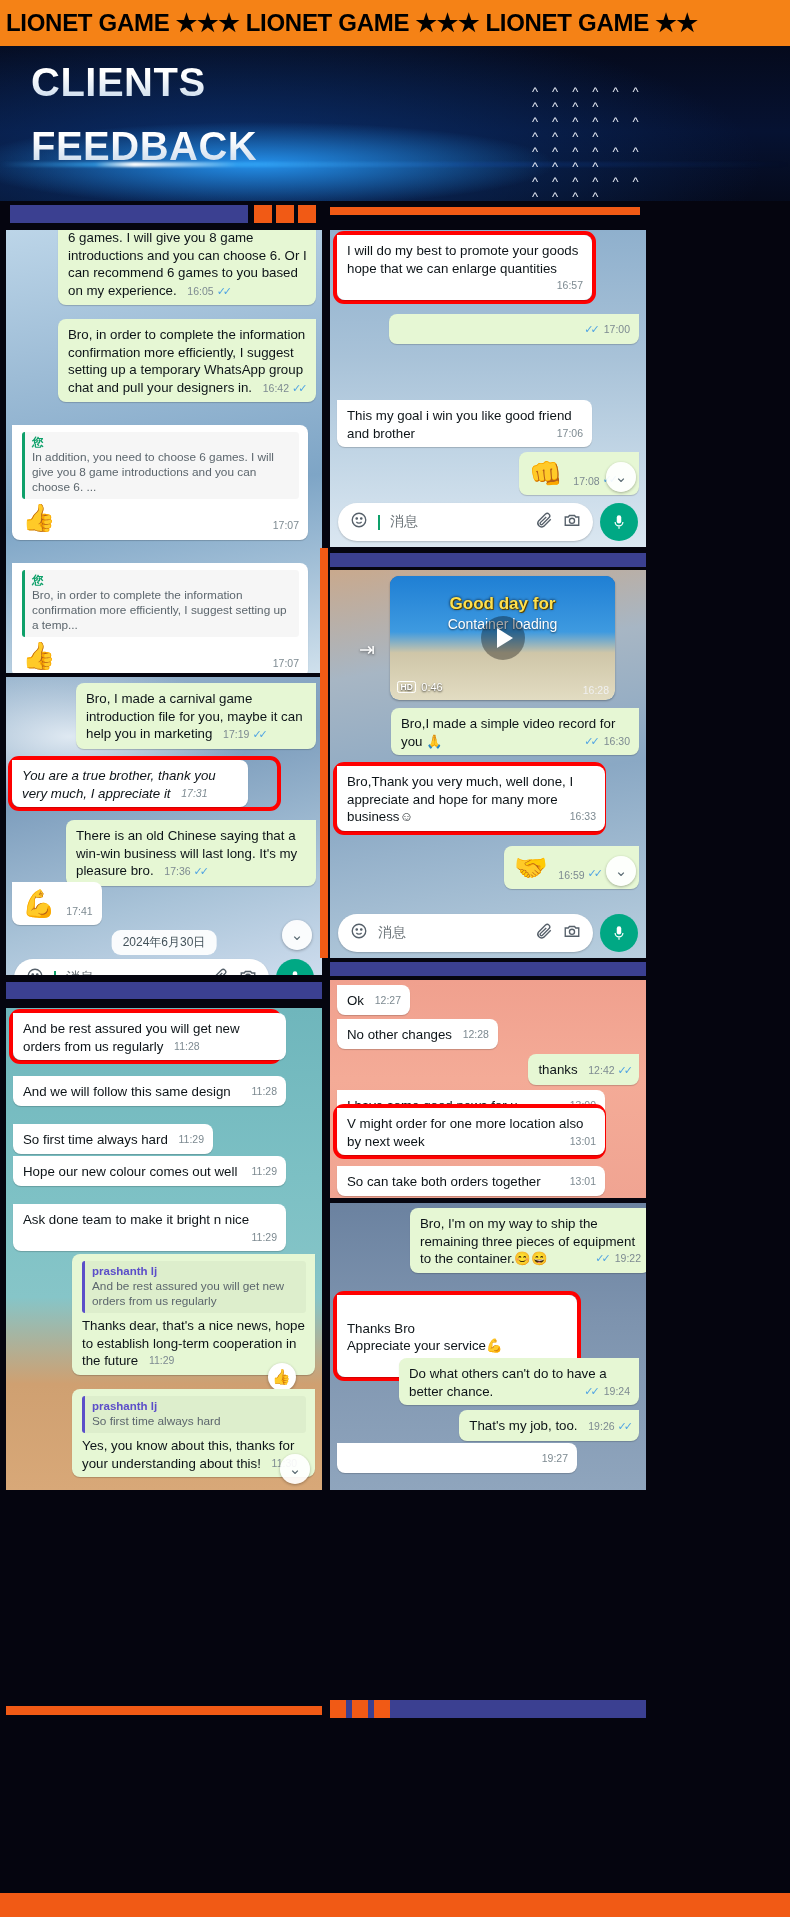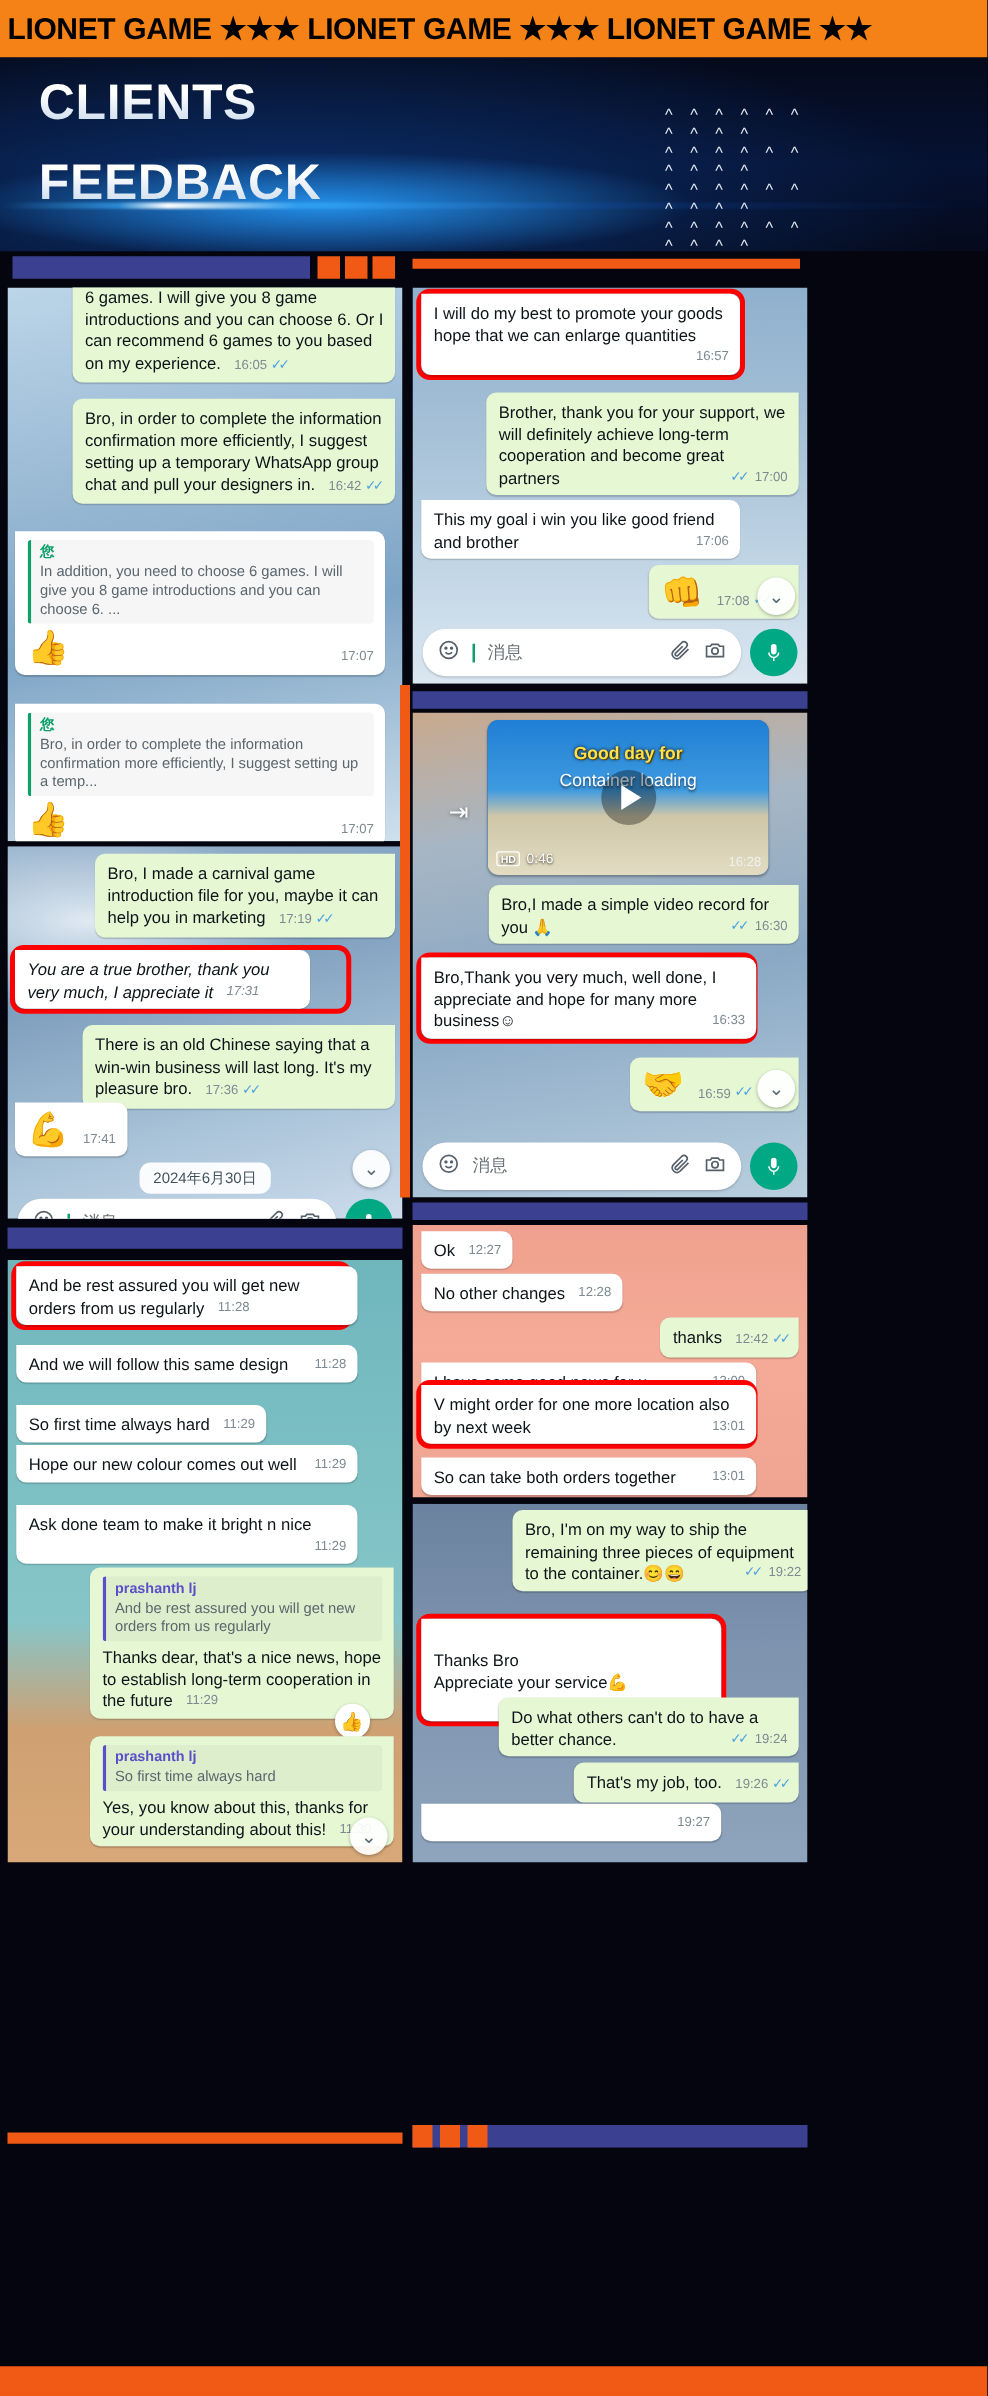--- a/index.html
+++ b/index.html
@@ -138,21 +138,21 @@
   .videocard {
     position:absolute; border-radius:9px; overflow:hidden;
     background:#1565c0; box-shadow:0 1px 2px rgba(0,0,0,.3);
   }
   .videocard .vbg {
     position:absolute; inset:0;
     background:linear-gradient(180deg,#1f7fd4 0%,#3e9ae0 45%,#cfc6a8 62%,#e2dcc2 100%);
   }
   .vtitle {
     position:absolute; left:0; right:0; top:18px; text-align:center;
-    font-size:14px; font-weight:700; color:#ffe14d;
+    font-size:17px; font-weight:700; color:#ffe14d;
     text-shadow:0 0 3px #000, 1px 1px 0 #7a5b00;
   }
   .vsub {
     position:absolute; left:0; right:0; top:40px; text-align:center;
     font-size:14px; color:#fff; text-shadow:0 1px 2px rgba(0,0,0,.6);
   }
   .playbtn {
     position:absolute; left:50%; top:50%; transform:translate(-50%,-50%);
     width:44px; height:44px; border-radius:50%; background:rgba(0,0,0,.35);
     display:flex; align-items:center; justify-content:center;
@@ -384,21 +384,20 @@
 
   <div class="msg hl" style="left:7px; top:5px; width:255px;">
     <span class="bub in" style="width:255px;">
       <span>I will do my best to promote your goods hope that we can enlarge quantities</span>
       <span class="time" style="float:right;">16:57</span>
     </span>
   </div>
 
   <div class="msg" style="right:7px; top:84px; text-align:right;">
     <span class="bub out" style="width:250px; text-align:left;">
-      <span>Brother, thank you for your support, we will definitely achieve long-term cooperation and become great partners</span>
       <span class="time" style="float:right;">17:00</span><span class="ticks" style="float:right;">✓✓</span>
     </span>
   </div>
 
   <div class="msg" style="left:7px; top:170px;">
     <span class="bub in" style="width:255px;">
       <span>This my goal i win you like good friend and brother</span>
       <span class="time" style="float:right;">17:06</span>
     </span>
   </div>

